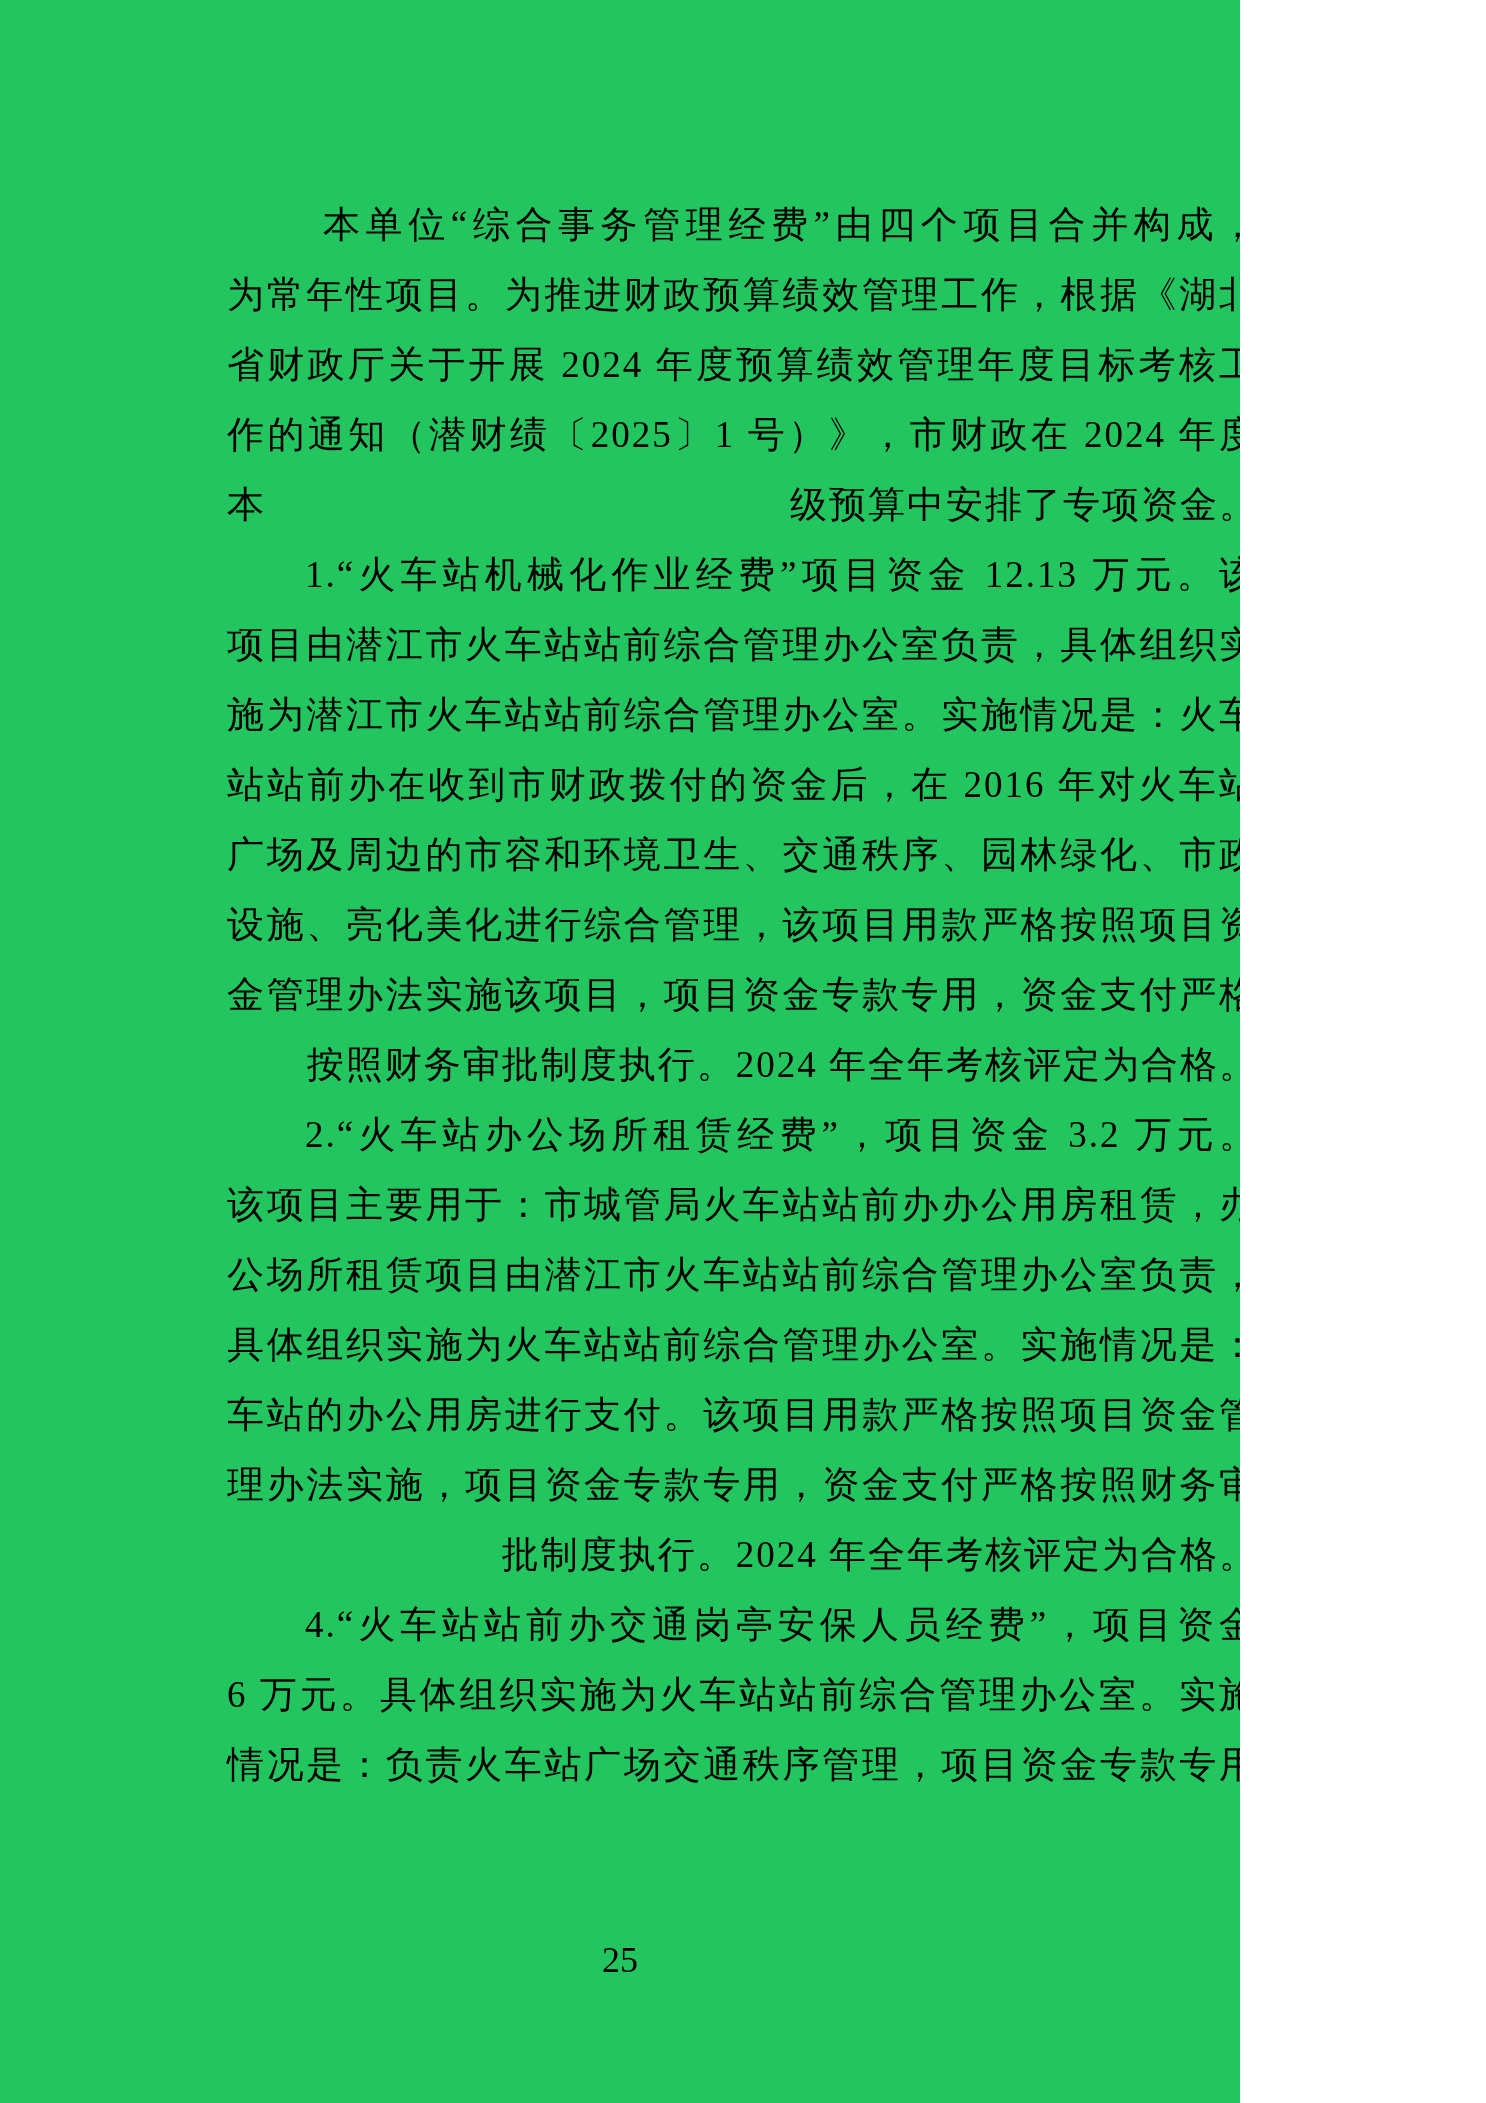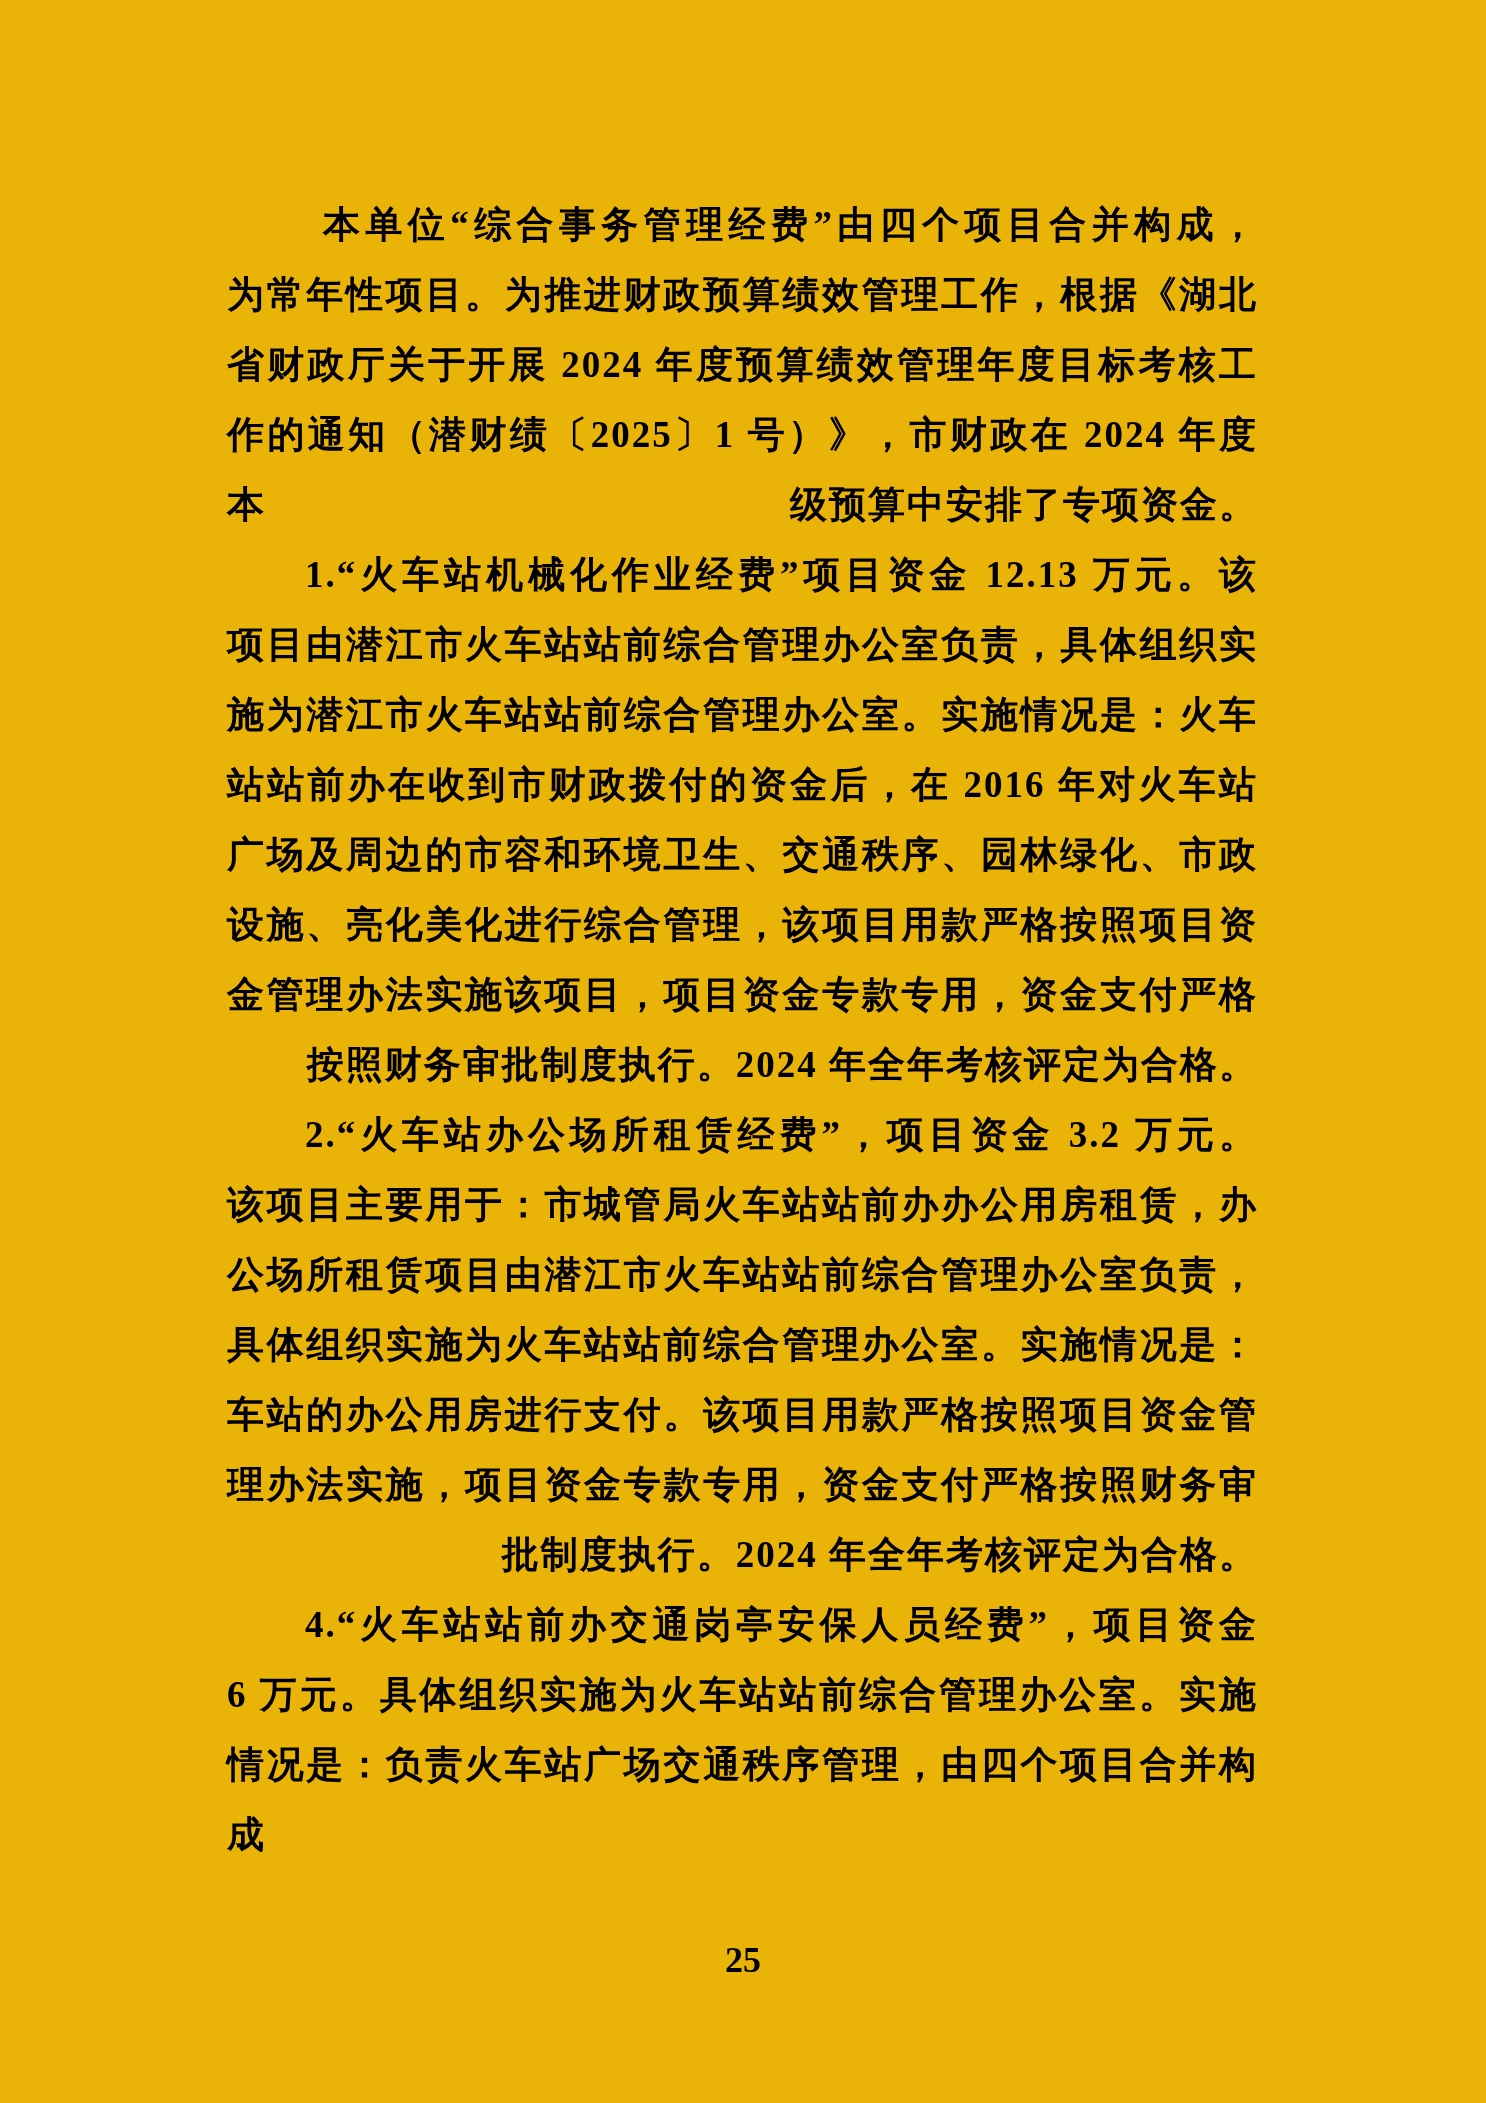--- a/index.html
+++ b/index.html
@@ -2,27 +2,26 @@
 <html><head>
 <meta charset="utf-8">
 <style>
   html, body {
     margin: 0;
     padding: 0;
     background: #ffffff;
   }
   .page {
     position: relative;
-    width: 1486px;
+    width: 1240px;
     height: 2103px;
-    background: #eab308;
+    background: #22c55e;
     overflow: hidden;
     font-family: "Liberation Serif", "DejaVu Serif", serif;
     color: #000000;
-    font-weight: bold;
   }
   .text-block {
     position: absolute;
     left: 227px;
     top: 190px;
     width: 1031px;
   }
   .line {
     font-size: 37px;
     line-height: 70px;
@@ -72,16 +71,16 @@
       <div class="line">按照财务审批制度执行。2024 年全年考核评定为合格。</div>
       <div class="line indent-item stretch">2.“火车站办公场所租赁经费”，项目资金 3.2 万元。</div>
       <div class="line stretch">该项目主要用于：市城管局火车站站前办办公用房租赁，办</div>
       <div class="line stretch">公场所租赁项目由潜江市火车站站前综合管理办公室负责，</div>
       <div class="line stretch">具体组织实施为火车站站前综合管理办公室。实施情况是：</div>
       <div class="line stretch">车站的办公用房进行支付。该项目用款严格按照项目资金管</div>
       <div class="line stretch">理办法实施，项目资金专款专用，资金支付严格按照财务审</div>
       <div class="line">批制度执行。2024 年全年考核评定为合格。</div>
       <div class="line indent-item stretch">4.“火车站站前办交通岗亭安保人员经费”，项目资金</div>
       <div class="line stretch">6 万元。具体组织实施为火车站站前综合管理办公室。实施</div>
-      <div class="line stretch">情况是：负责火车站广场交通秩序管理，由四个项目合并构成</div>
+      <div class="line stretch">情况是：负责火车站广场交通秩序管理，项目资金专款专用</div>
     </div>
   <div class="page-number">25</div>
 </div>
 
 </body></html>

